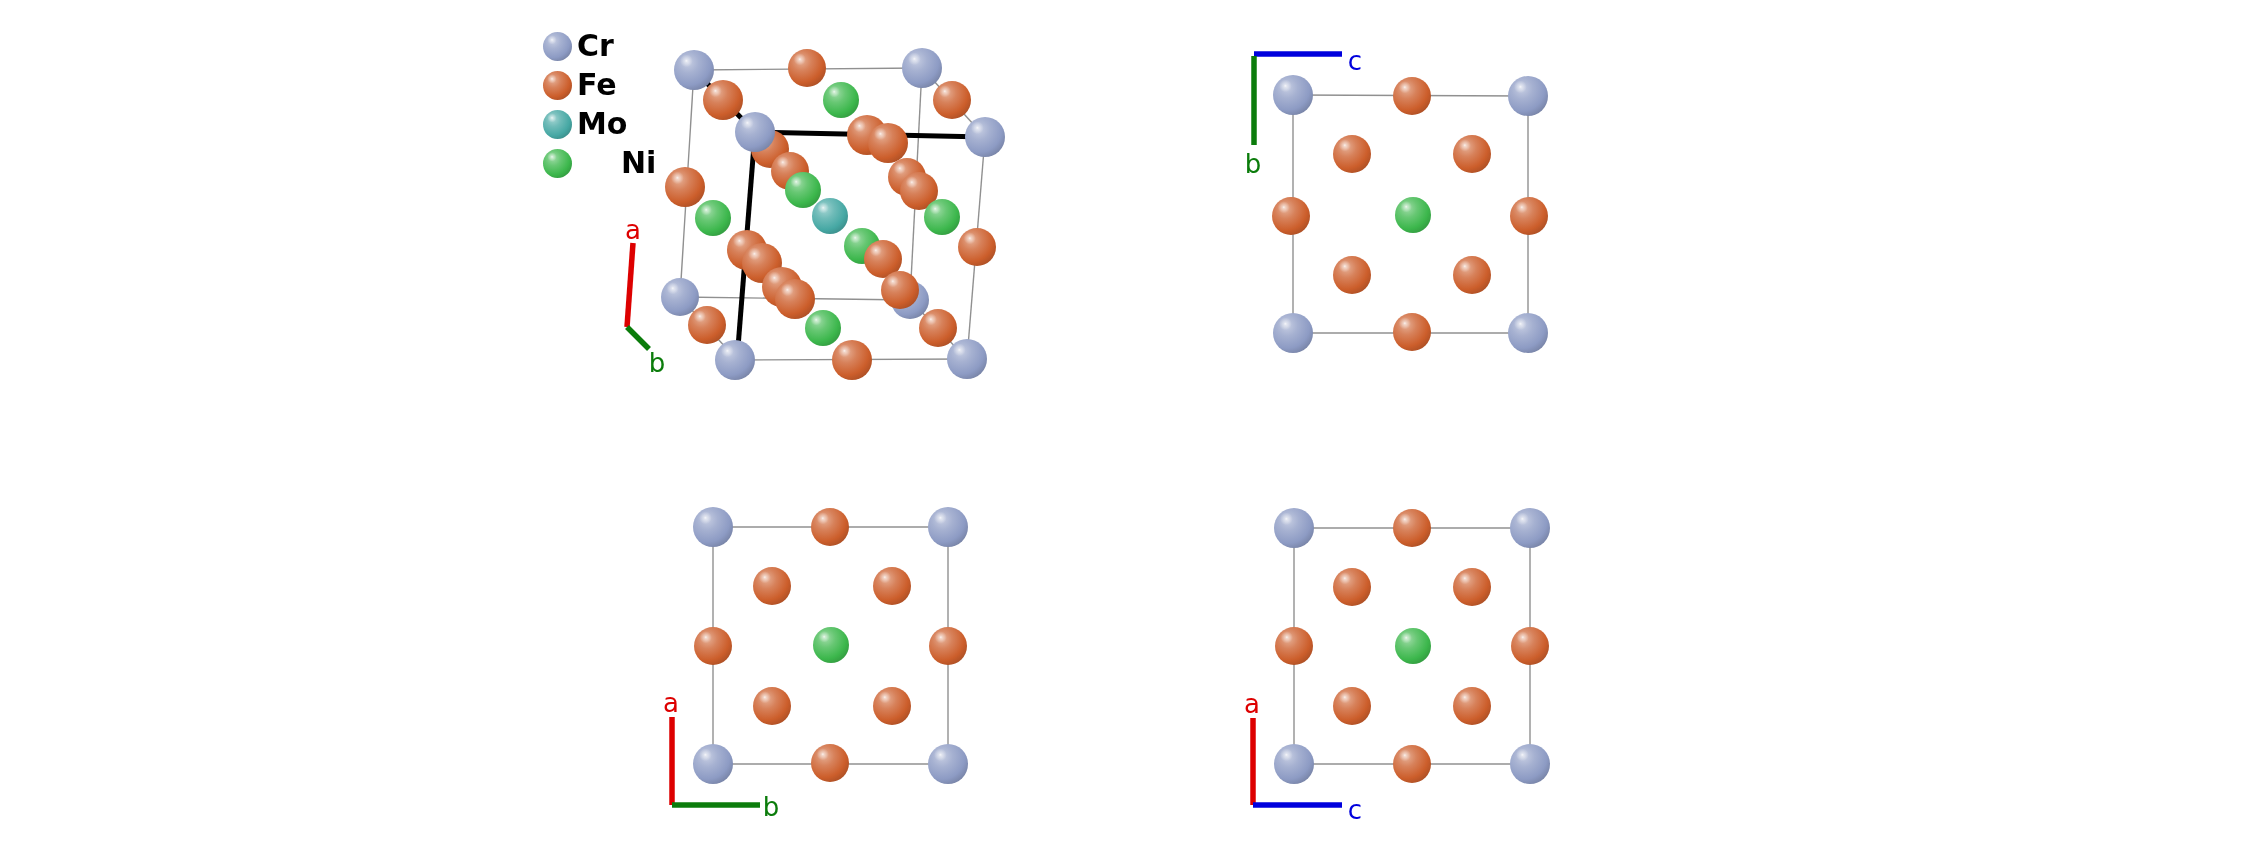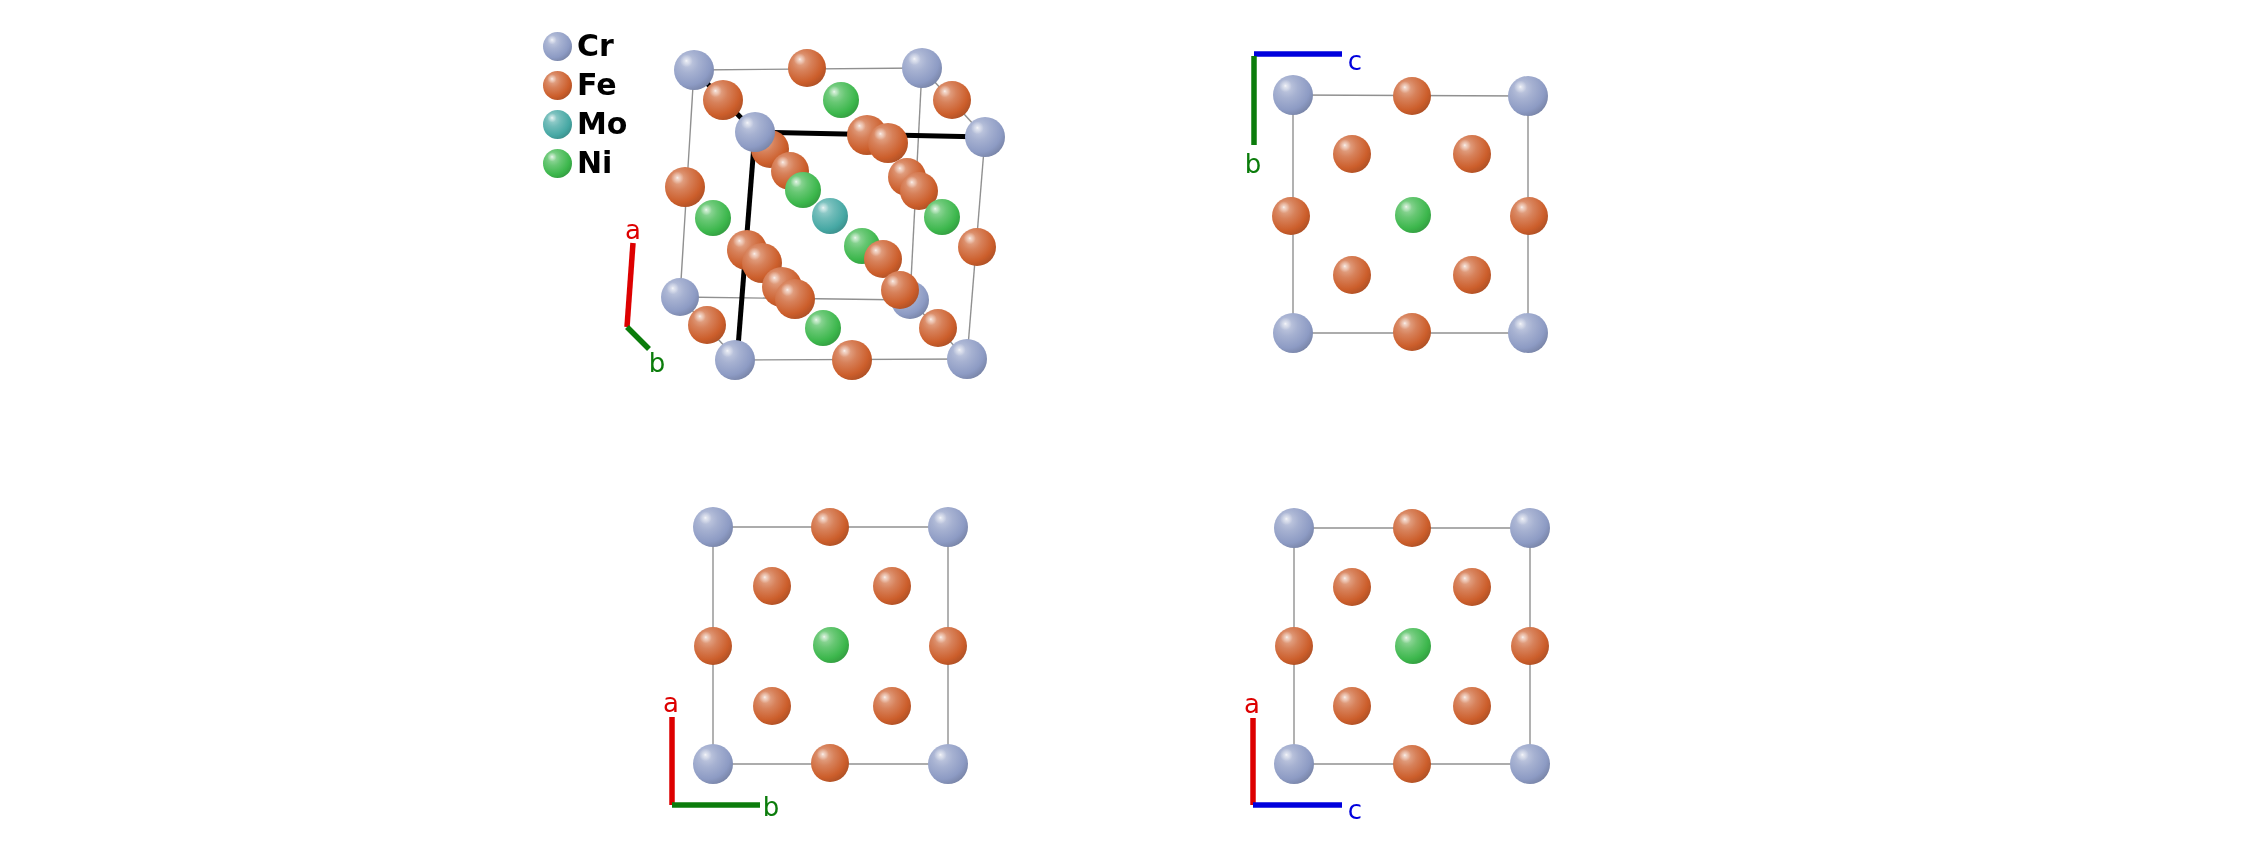--- a/index.html
+++ b/index.html
@@ -152,21 +152,21 @@
       <span class="legend-label">Cr</span>
     </div>
     <div class="legend-row" style="top: 49px;">
       <span class="legend-sphere" style="background: radial-gradient(circle at 31% 27%, rgba(255, 255, 255, 0.85) 0px, rgba(255, 255, 255, 0.5) 1.16px, rgba(255, 255, 255, 0) 4.64px), radial-gradient(circle at 35% 31%, rgb(230, 175, 149) 0%, rgb(215, 129, 90) 28%, rgb(204, 94, 43) 60%, rgb(159, 73, 34) 88%, rgb(139, 64, 29) 100%);"></span>
       <span class="legend-label">Fe</span>
     </div>
     <div class="legend-row" style="top: 88px; justify-content: center;">
       <span class="legend-sphere" style="background: radial-gradient(circle at 31% 27%, rgba(255, 255, 255, 0.85) 0px, rgba(255, 255, 255, 0.5) 1.16px, rgba(255, 255, 255, 0) 4.64px), radial-gradient(circle at 35% 31%, rgb(163, 212, 210) 0%, rgb(111, 187, 184) 28%, rgb(70, 168, 164) 60%, rgb(55, 131, 128) 88%, rgb(48, 114, 112) 100%);"></span>
       <span class="legend-label">Mo</span>
     </div>
-    <div class="legend-row" style="top: 127px;">
+    <div class="legend-row" style="top: 127px; gap: 44px;">
       <span class="legend-sphere" style="background: radial-gradient(circle at 31% 27%, rgba(255, 255, 255, 0.85) 0px, rgba(255, 255, 255, 0.5) 1.16px, rgba(255, 255, 255, 0) 4.64px), radial-gradient(circle at 35% 31%, rgb(158, 219, 166) 0%, rgb(103, 199, 115) 28%, rgb(60, 183, 76) 60%, rgb(47, 143, 59) 88%, rgb(41, 124, 52) 100%);"></span>
       <span class="legend-label">Ni</span>
     </div>
   </div>
 <div class="axis-label" style="left: 633px; top: 230px; color: rgb(221, 0, 0);">a</div>
     <div class="axis-label" style="left: 657px; top: 363px; color: rgb(11, 124, 11);">b</div>
     <div class="axis-label" style="left: 1355px; top: 61px; color: rgb(0, 0, 221);">c</div>
     <div class="axis-label" style="left: 1253px; top: 164px; color: rgb(11, 124, 11);">b</div>
     <div class="axis-label" style="left: 671px; top: 703px; color: rgb(221, 0, 0);">a</div>
     <div class="axis-label" style="left: 771px; top: 807px; color: rgb(11, 124, 11);">b</div>

